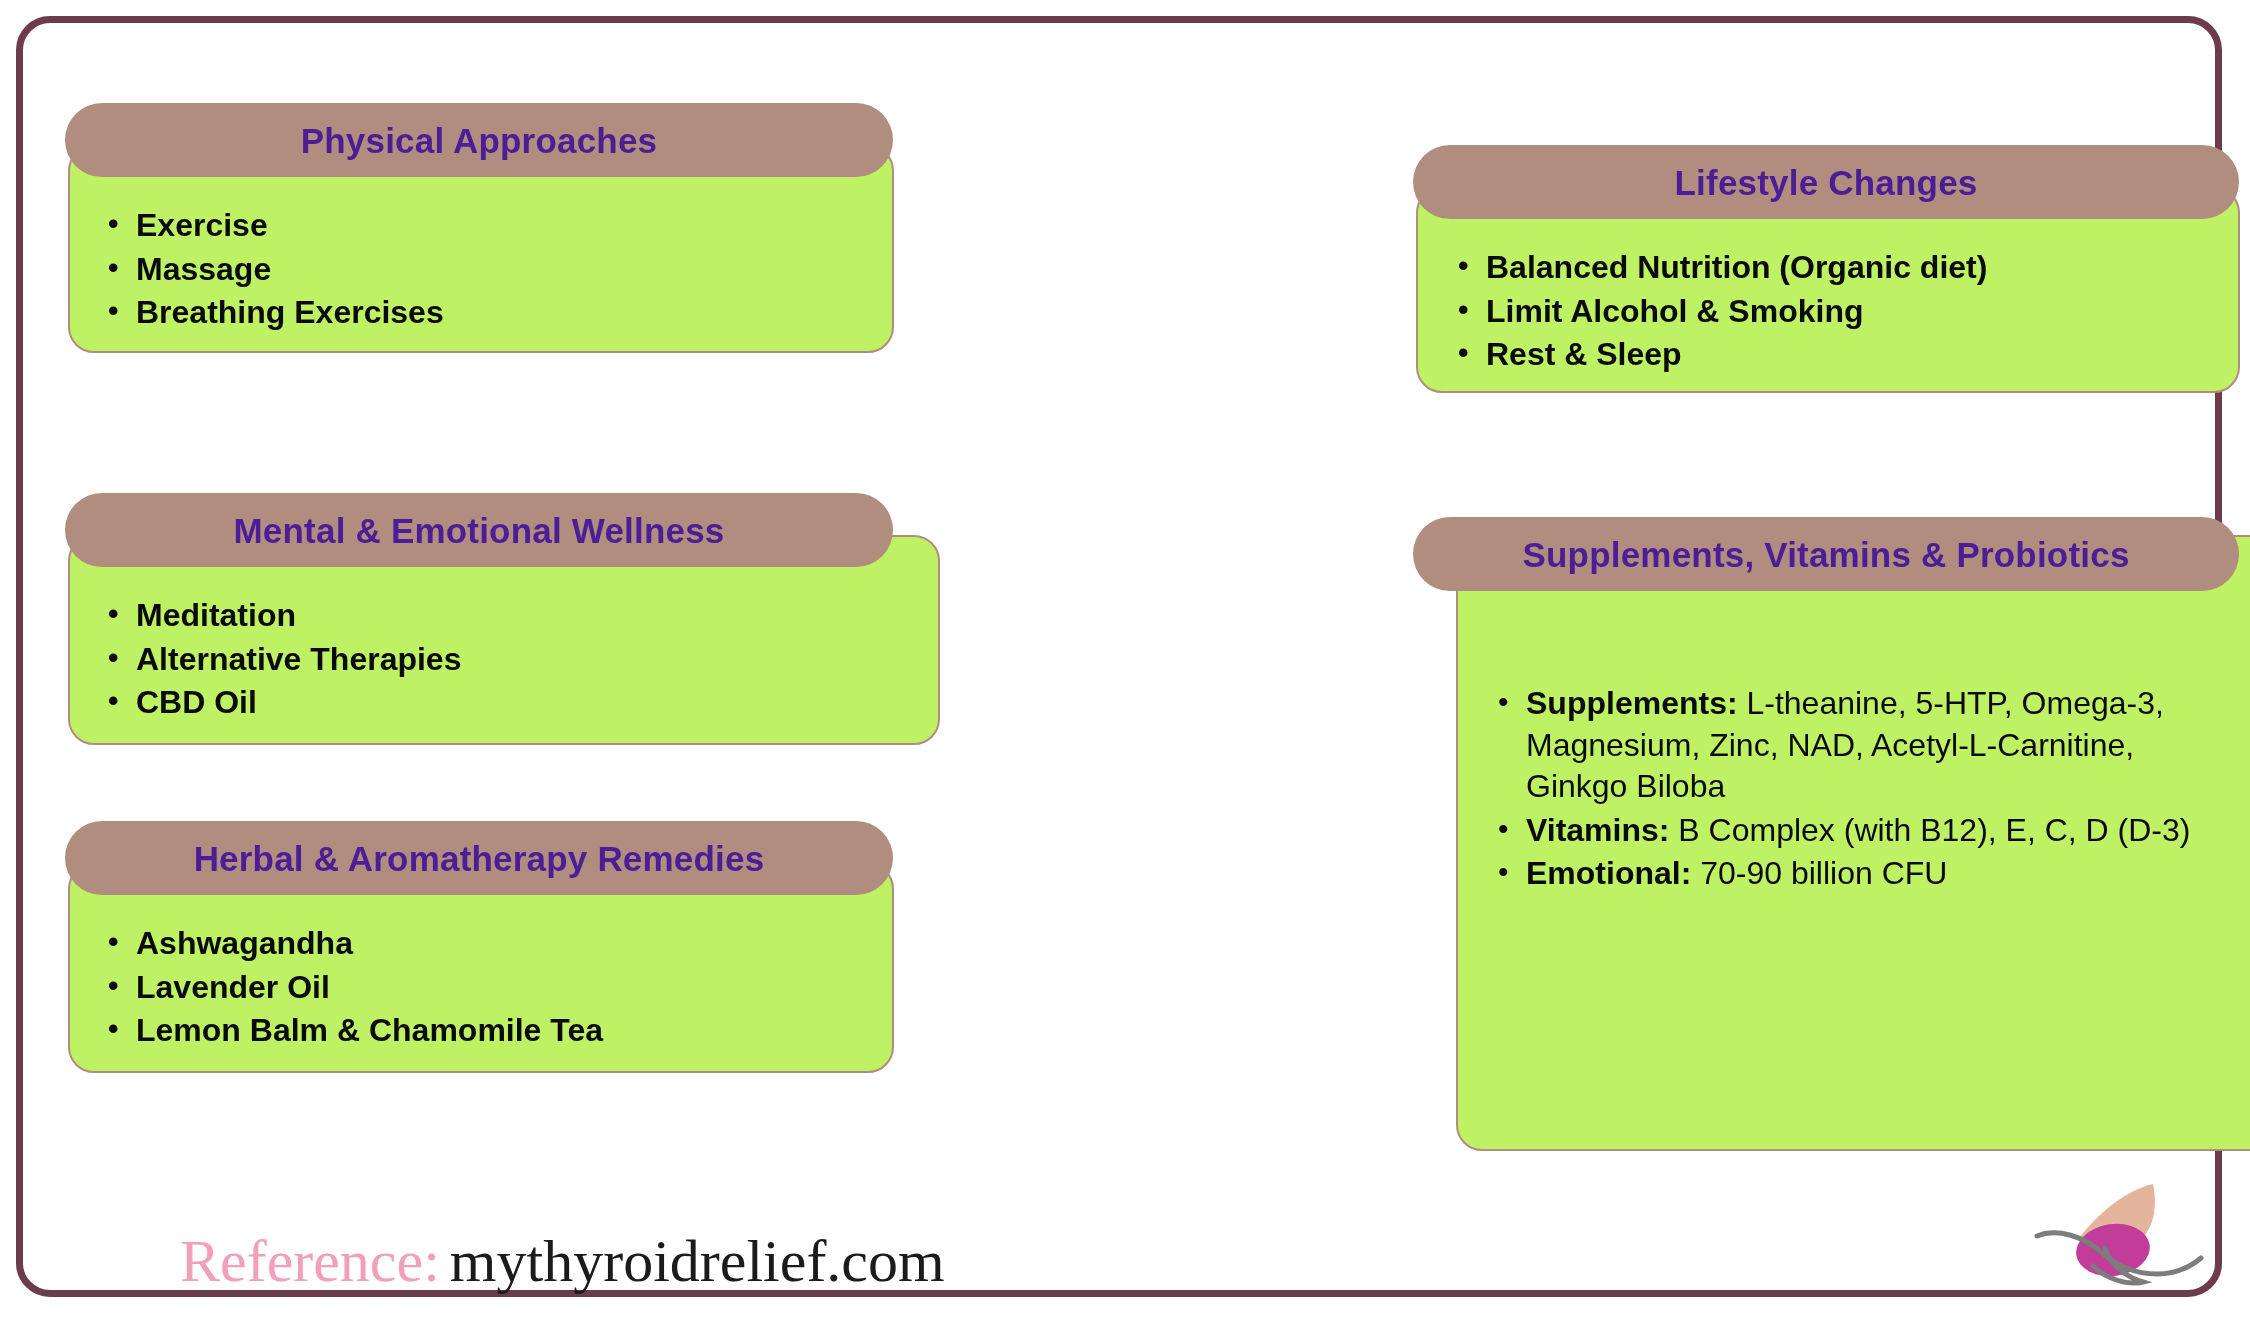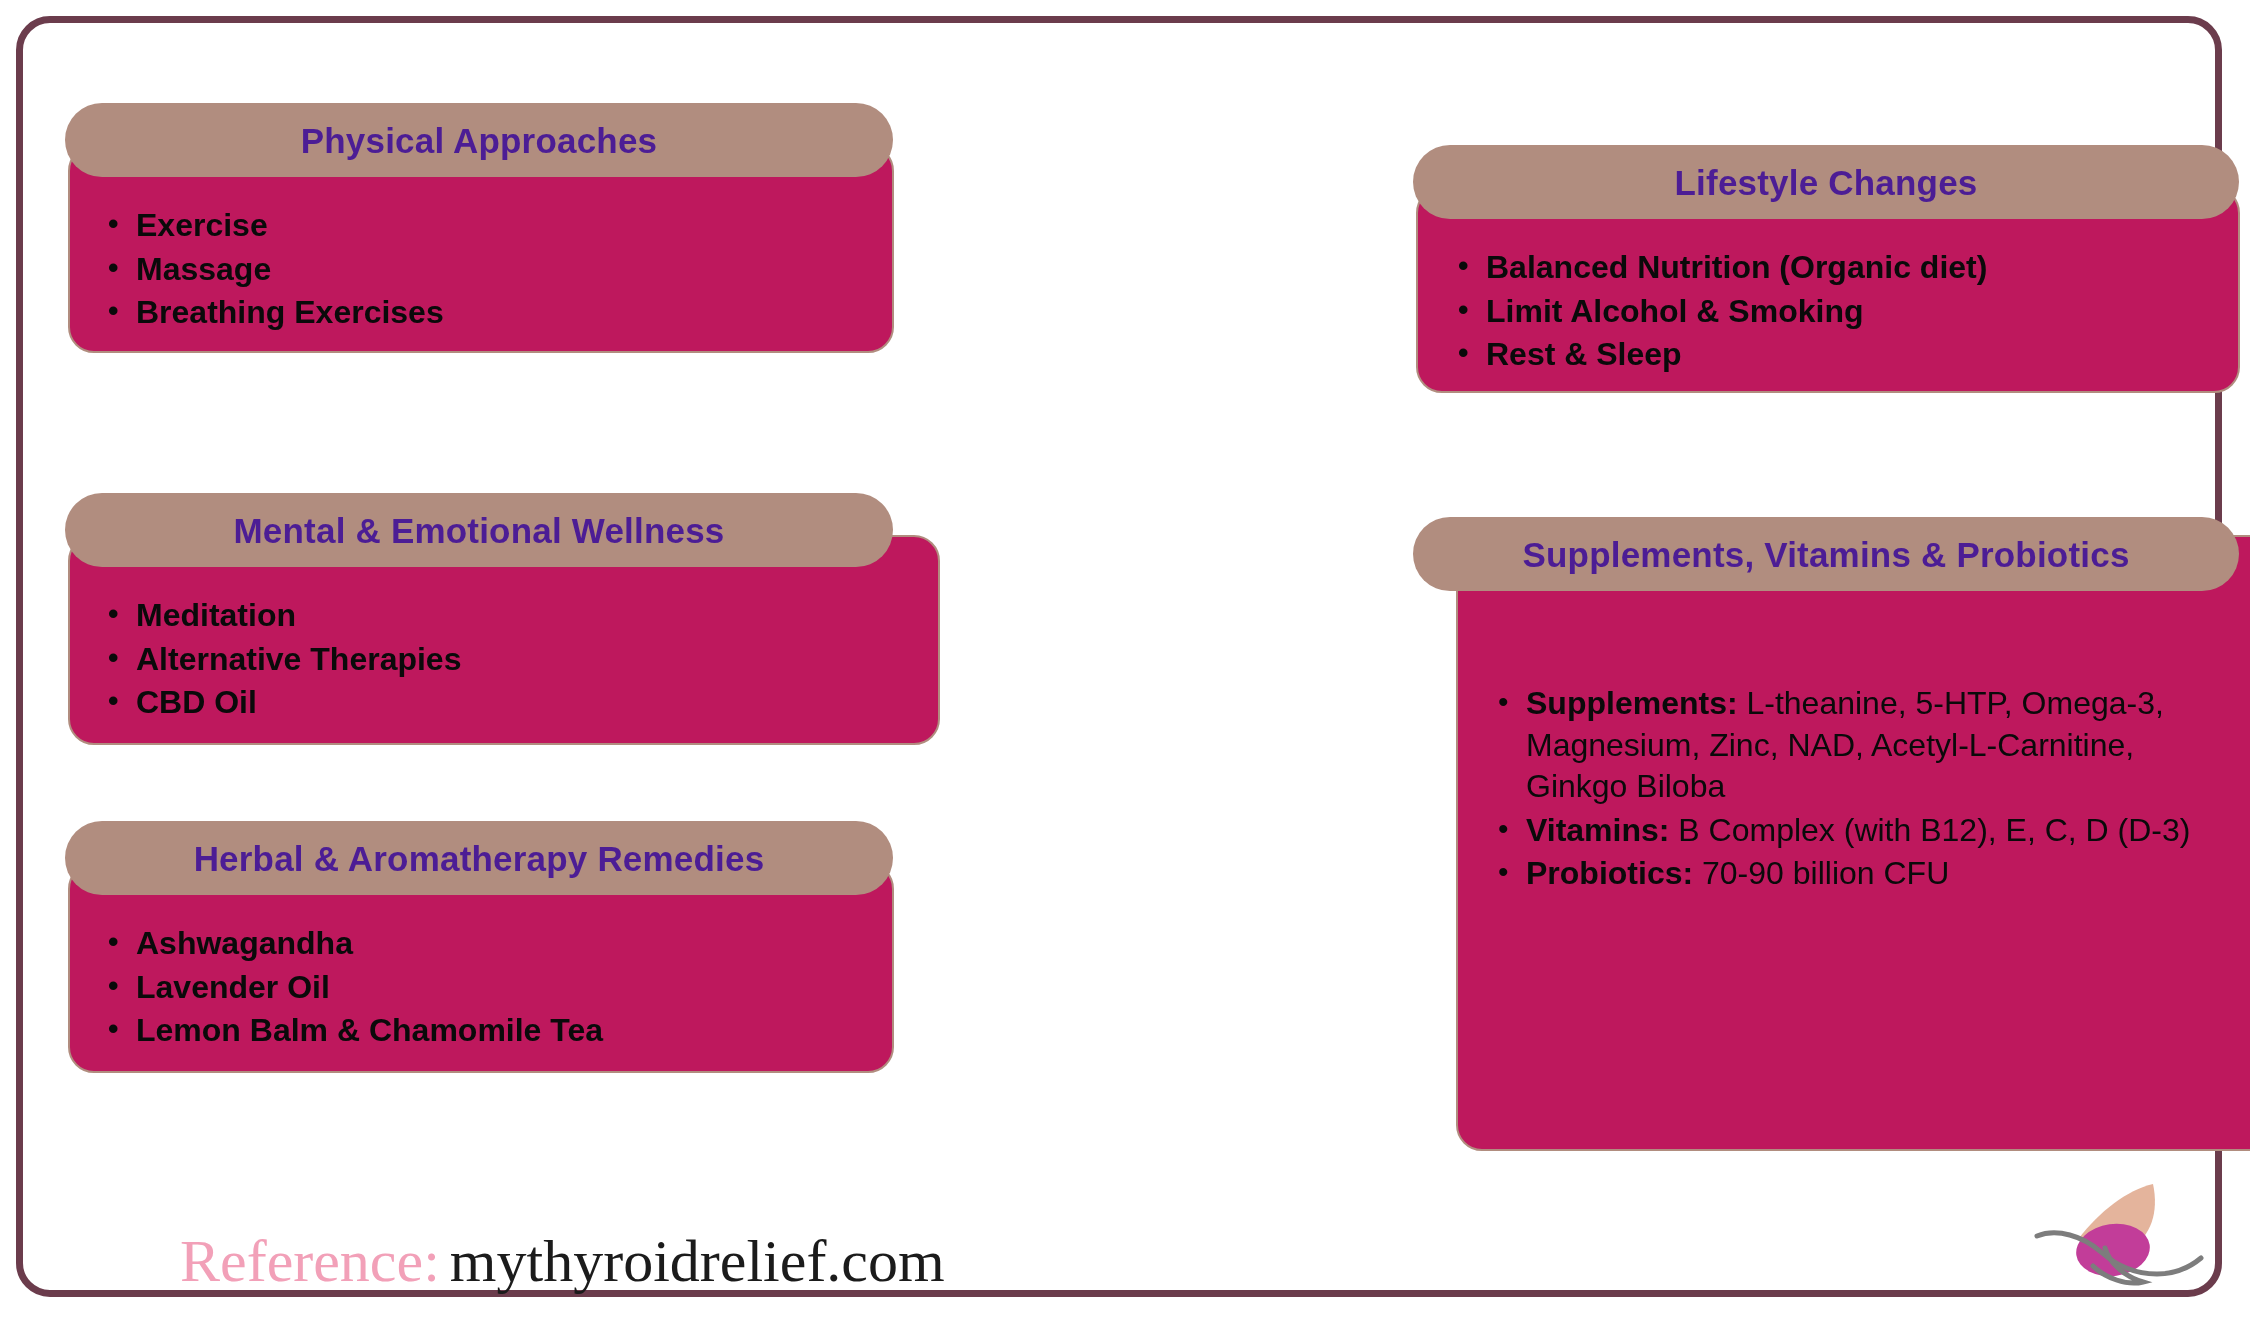--- a/index.html
+++ b/index.html
@@ -51,21 +51,21 @@
     color: #4c1d95;
     font-weight: bold;
     font-size: 35px;
     letter-spacing: 0.2px;
     white-space: nowrap;
     line-height: 1;
   }
   .card-body {
     position: absolute;
     left: 3px;
-    background: #be185d;
+    background: #bef264;
     border: 2.5px solid #b18d7f;
     border-radius: 26px;
     box-sizing: border-box;
     z-index: 1;
   }
   .card-list {
     list-style: none;
     margin: 0;
     padding: 0;
   }
@@ -230,21 +230,21 @@
   </div>
 
   <div class="card" id="card-supplements">
     <div class="card-header">
       <span class="card-header-text">Supplements, Vitamins &amp; Probiotics</span>
     </div>
     <div class="card-body">
       <ul class="card-list">
         <li><span class="bullet-strong">Supplements:</span><span> L-theanine, 5-HTP, Omega-3, Magnesium, Zinc, NAD, Acetyl-L-Carnitine, Ginkgo Biloba</span></li>
         <li><span class="bullet-strong">Vitamins:</span><span> B Complex (with B12), E, C, D (D-3)</span></li>
-        <li><span class="bullet-strong">Probiotics:</span><span> 70-90 billion CFU</span></li>
+        <li><span class="bullet-strong">Emotional:</span><span> 70-90 billion CFU</span></li>
       </ul>
     </div>
   </div>
 
 
   <div id="reference-line">
     <span id="reference-label">Reference:</span><span id="reference-url">mythyroidrelief.com</span>
   </div>
 
   <div id="brand-logo">

